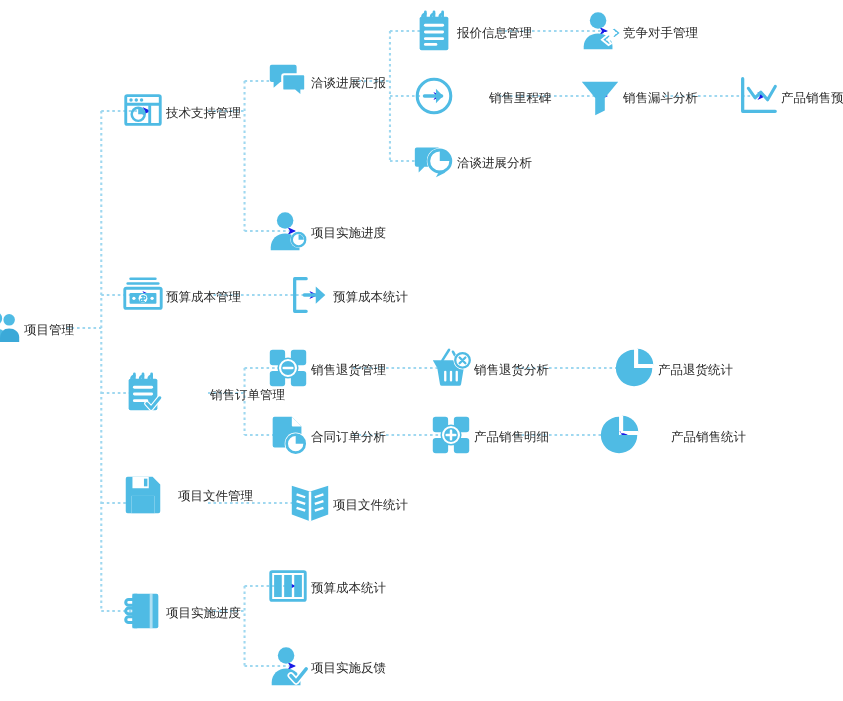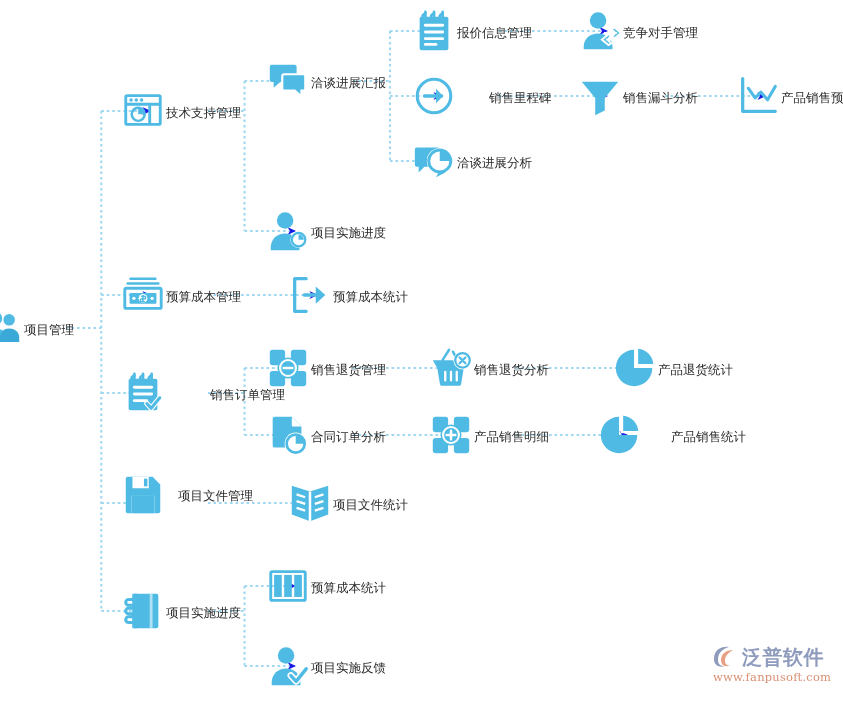--- a/index.html
+++ b/index.html
@@ -460,26 +460,14 @@
             <circle cx="22" cy="13" r="8.6" fill="#4FBBE4"></circle>
             <path d="M7 41c0-8.6 6.7-14.5 15-14.5S37 32.4 37 41v3H7z" fill="#4FBBE4"></path>
             <path d="M27 34l5.5 6 10.5-13" fill="none" stroke="#ffffff" stroke-width="7" stroke-linecap="round" stroke-linejoin="round"></path>
             <path d="M27 34l5.5 6 10.5-13" fill="none" stroke="#4FBBE4" stroke-width="3.6" stroke-linecap="round" stroke-linejoin="round"></path>
           </svg>
         </span>
         <span class="lbl">项目实施反馈</span>
       </div>
     </div>
 
-  <div class="logo">
-    <div class="logo-row">
-      <span class="logo-mark">
-        <svg viewBox="0 0 26 24">
-          <path d="M2 14 C2 5, 9 1, 17 2 C10 4, 6 8, 6 15 C6 20, 10 22, 14 21 C8 23, 2 21, 2 14 Z" fill="#8e9bbd"></path>
-          <path d="M9 15 C9 9, 14 5, 21 5 C16 8, 13 11, 13 16 C13 19, 15 21, 18 20 C13 23, 9 20, 9 15 Z" fill="#e8a184"></path>
-        </svg>
-      </span>
-      <span class="logo-name">泛普软件</span>
-    </div>
-    <div class="logo-url">www.fanpusoft.com</div>
-  </div>
 
 </div>
 
 </body></html>

